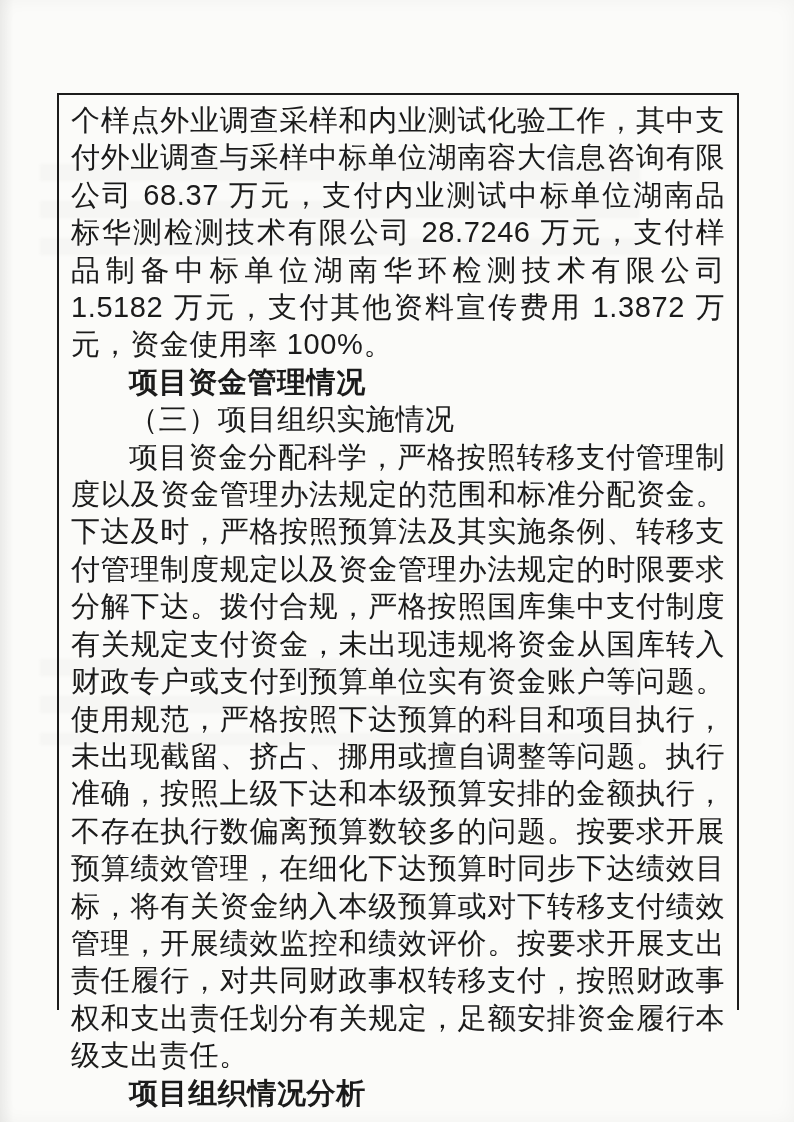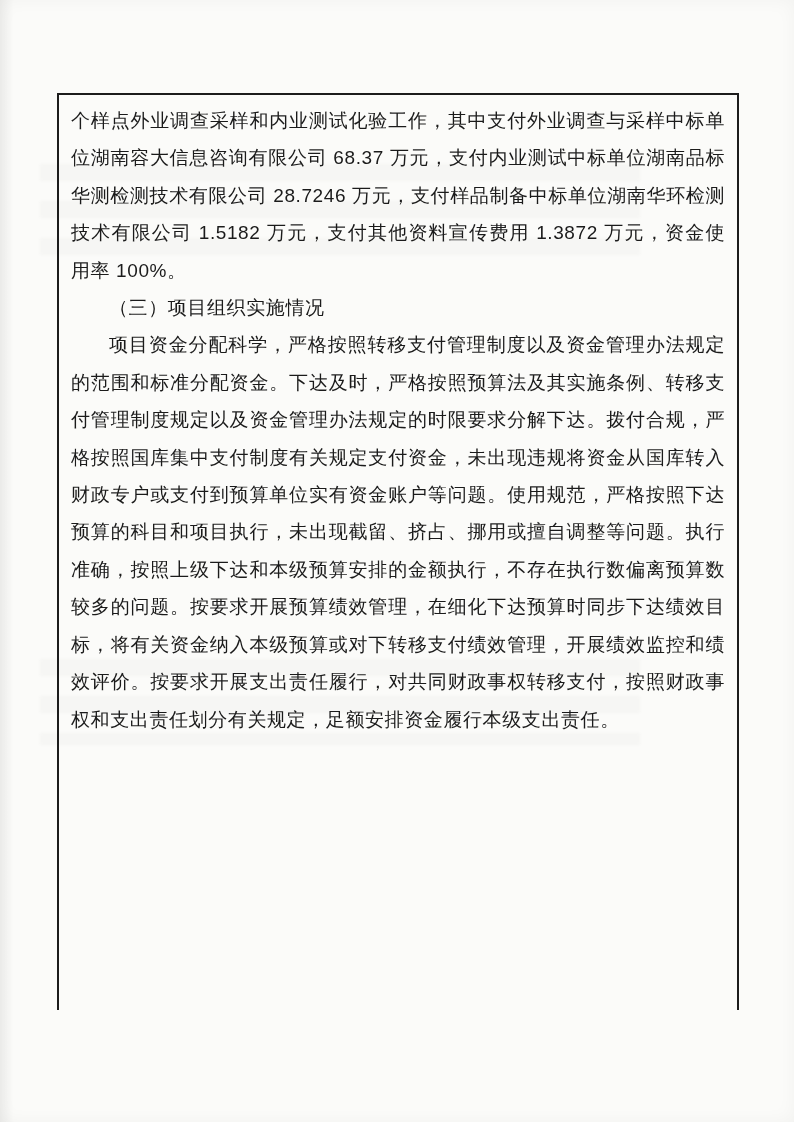--- a/index.html
+++ b/index.html
@@ -32,21 +32,21 @@
     width: 682px;
     height: 917px;
     border: 2px solid #1c1c1c;
     border-bottom: none;
     box-sizing: border-box;
     background: transparent;
   }
   .content {
     position: relative;
     padding: 7px 12px 0 12px;
-    font-size: 19px;
+    font-size: 29px;
     line-height: 37.4px;
     color: #1b1b1b;
     text-align: justify;
     letter-spacing: 0.6px;
   }
   .content p {
     margin: 0;
     text-indent: 2em;
   }
   .content p.no-indent {
@@ -83,22 +83,24 @@
 <div class="sheet">
 
   <div class="bleed bleed-1"></div>
   <div class="bleed bleed-2"></div>
 
   <div class="cell">
     <div class="content">
 
       <p class="no-indent">个样点外业调查采样和内业测试化验工作，其中支付外业调查与采样中标单位湖南容大信息咨询有限公司 68.37 万元，支付内业测试中标单位湖南品标华测检测技术有限公司 28.7246 万元，支付样品制备中标单位湖南华环检测技术有限公司 1.5182 万元，支付其他资料宣传费用 1.3872 万元，资金使用率 100%。</p>
 
+      <p class="bold">项目资金管理情况</p>
 
       <p>（三）项目组织实施情况</p>
 
       <p>项目资金分配科学，严格按照转移支付管理制度以及资金管理办法规定的范围和标准分配资金。下达及时，严格按照预算法及其实施条例、转移支付管理制度规定以及资金管理办法规定的时限要求分解下达。拨付合规，严格按照国库集中支付制度有关规定支付资金，未出现违规将资金从国库转入财政专户或支付到预算单位实有资金账户等问题。使用规范，严格按照下达预算的科目和项目执行，未出现截留、挤占、挪用或擅自调整等问题。执行准确，按照上级下达和本级预算安排的金额执行，不存在执行数偏离预算数较多的问题。按要求开展预算绩效管理，在细化下达预算时同步下达绩效目标，将有关资金纳入本级预算或对下转移支付绩效管理，开展绩效监控和绩效评价。按要求开展支出责任履行，对共同财政事权转移支付，按照财政事权和支出责任划分有关规定，足额安排资金履行本级支出责任。</p>
 
+      <p class="bold">项目组织情况分析</p>
 
 
     </div>
   </div>
 </div>
 
 </body></html>

